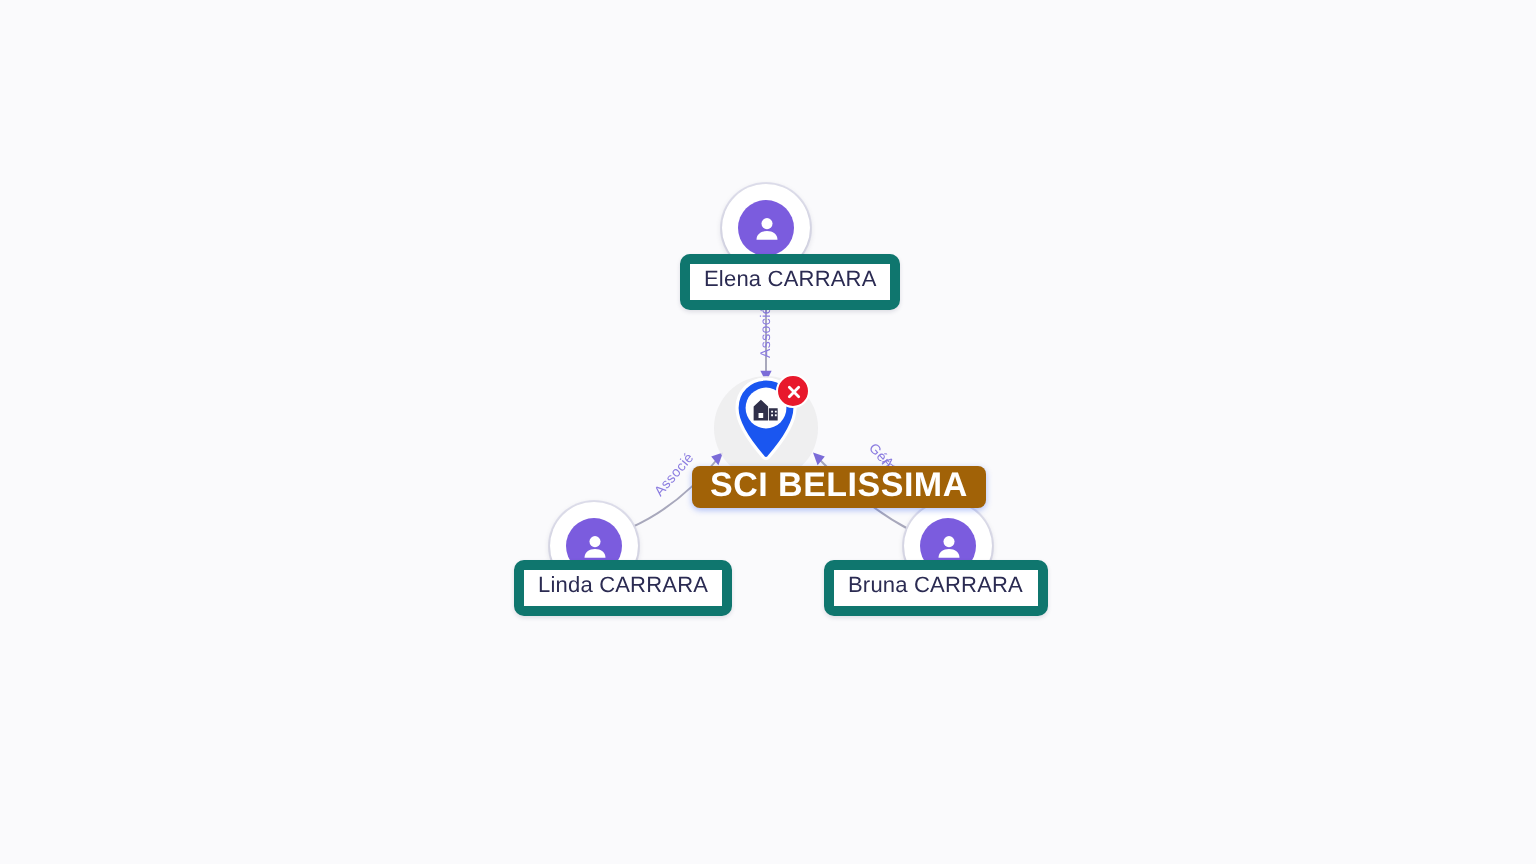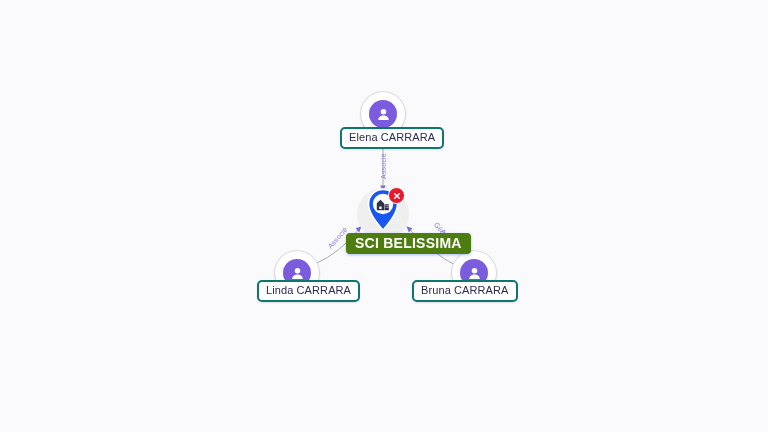--- a/index.html
+++ b/index.html
@@ -51,21 +51,21 @@
     display: flex;
     align-items: center;
     justify-content: center;
   }
   .avatar-disc svg { display: block; }
 
   
   .name-chip {
     position: absolute;
     background: #ffffff;
-    border: 2px solid #0f766e;
+    border: 5px solid #0f766e;
     border-radius: 5px;
     padding: 2px 7px 3px 7px;
     font-size: 11px;
     line-height: 13px;
     color: #2b2b52;
     white-space: nowrap;
     box-shadow: 0 1px 2px rgba(30, 30, 70, .13);
     z-index: 6;
     letter-spacing: .1px;
   }
@@ -110,23 +110,23 @@
     align-items: center;
     justify-content: center;
     z-index: 7;
   }
   #company-badge svg { display: block; }
 
   #company-chip {
     position: absolute;
     left: 346px;
     top: 233px;
-    background: #4d7c0f;
+    background: #a16207;
     color: #ffffff;
-    font-size: 14px;
+    font-size: 17px;
     font-weight: bold;
     line-height: 14px;
     padding: 3px 9px 4px 9px;
     border-radius: 4px;
     white-space: nowrap;
     letter-spacing: .25px;
     z-index: 8;
     box-shadow: 0 1px 3px rgba(26, 71, 239, .35);
   }
 

